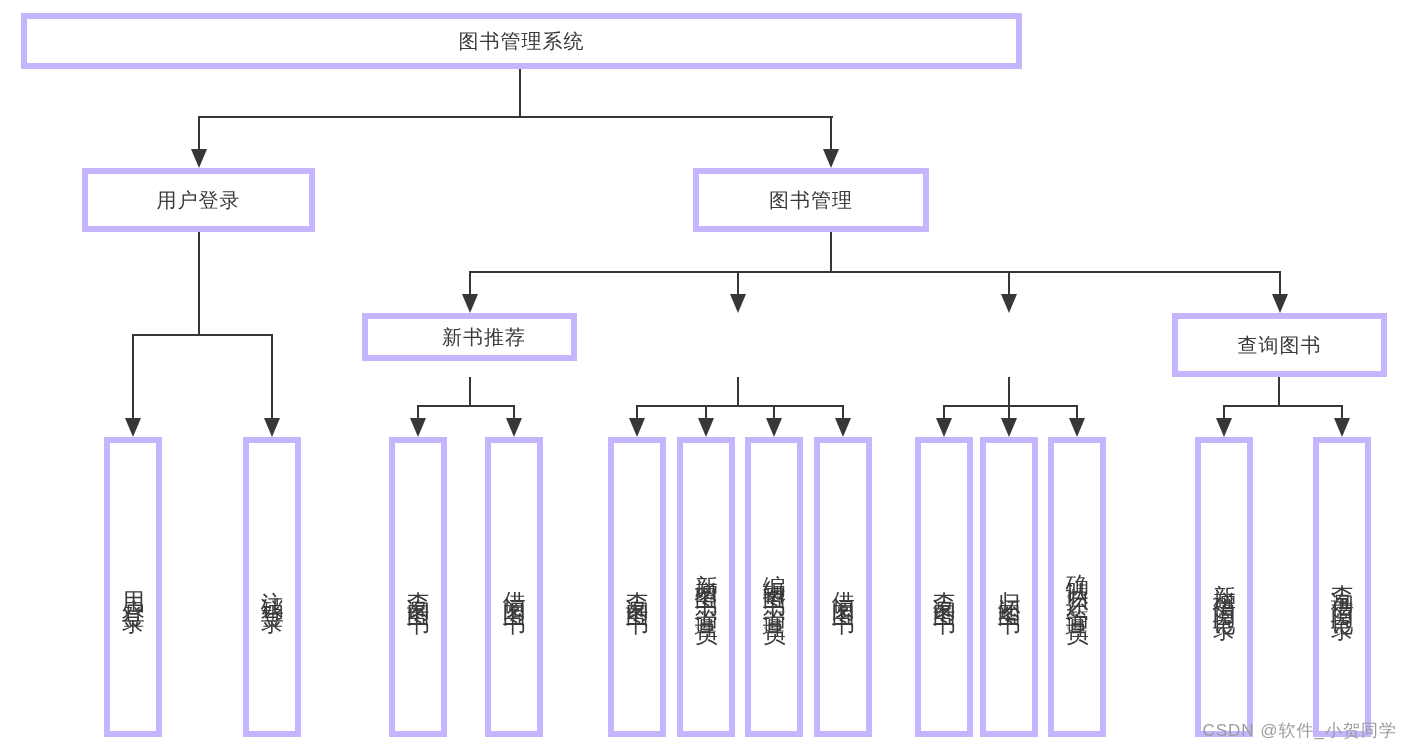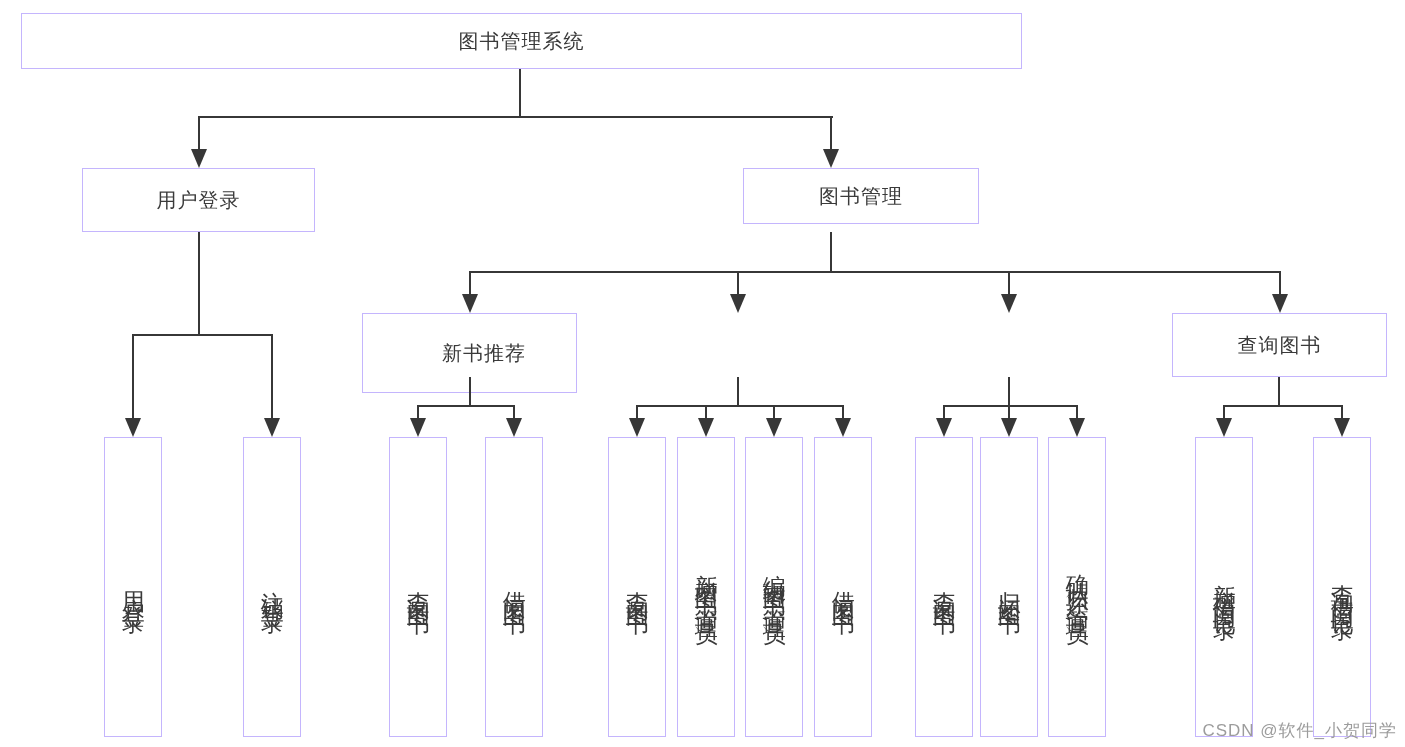--- a/index.html
+++ b/index.html
@@ -6,21 +6,21 @@
   .canvas{
     position:relative;
     width:1405px;height:747px;
     background:#ffffff;
     font-family:"Liberation Sans", sans-serif;
     overflow:hidden;
   }
   .box{
     position:absolute;
     box-sizing:border-box;
-    border:1px solid #c4b5fd;
+    border:6px solid #c4b5fd;
     background:#ffffff;
     display:flex;
     align-items:center;
     justify-content:center;
     color:#3a3a3a;
   }
   .hbox span{
     font-size:20px;
     letter-spacing:1px;
     white-space:nowrap;
@@ -58,25 +58,25 @@
 
 <div class="canvas">
 
   <div class="box hbox" style="left:21px;top:13px;width:1001px;height:56px;">
     <span>图书管理系统</span>
   </div>
 
   <div class="box hbox" style="left:82px;top:168px;width:233px;height:64px;">
     <span>用户登录</span>
   </div>
-  <div class="box hbox" style="left:743px;top:168px;width:236px;height:56px;">
+  <div class="box hbox" style="left:693px;top:168px;width:236px;height:64px;">
     <span>图书管理</span>
   </div>
 
-  <div class="box hbox" style="left:362px;top:313px;width:215px;height:80px;padding-left:29px;">
+  <div class="box hbox" style="left:362px;top:313px;width:215px;height:48px;padding-left:29px;">
     <span>新书推荐</span>
   </div>
   <div class="box hbox" style="left:1172px;top:313px;width:215px;height:64px;">
     <span>查询图书</span>
   </div>
 
   <div class="box vbox" style="left:104px;top:437px;width:58px;height:300px;">
     <span>用户登录</span>
   </div>
   <div class="box vbox" style="left:243px;top:437px;width:58px;height:300px;">

